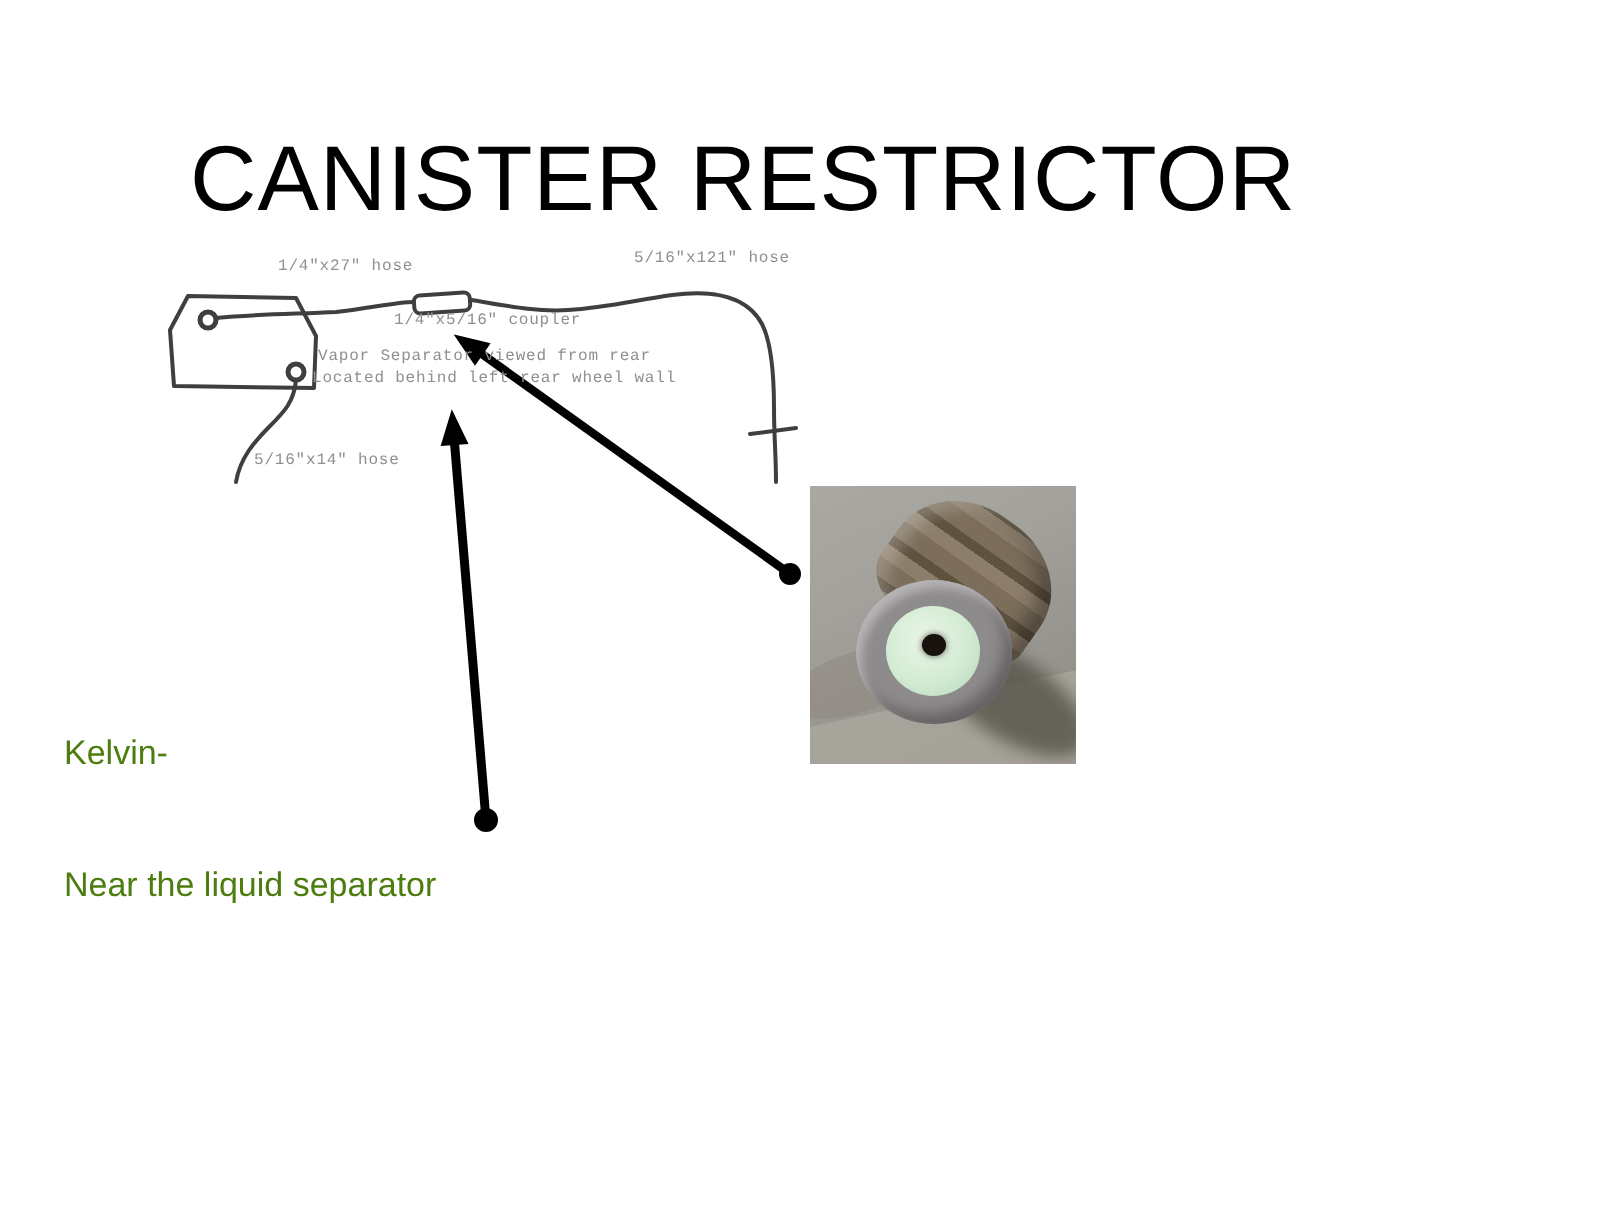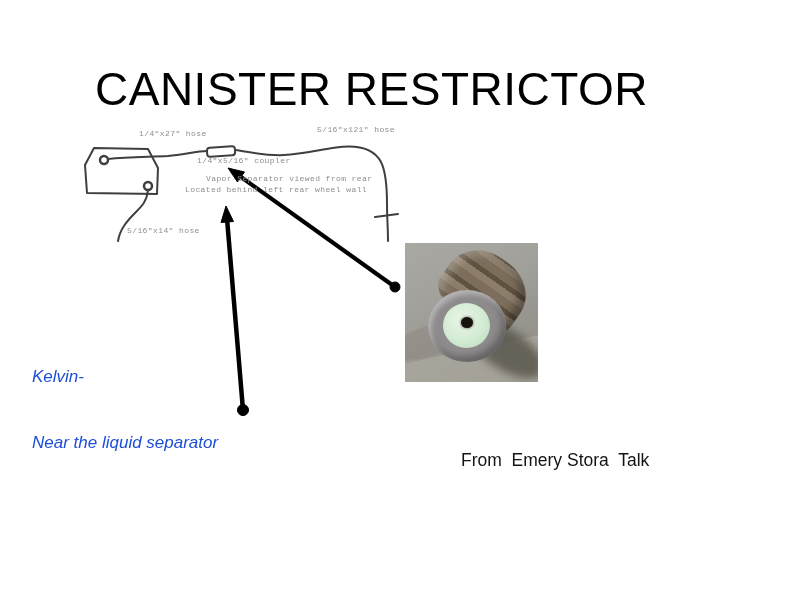--- a/index.html
+++ b/index.html
@@ -14,25 +14,25 @@
 
   .overlay{position:absolute;left:0;top:0;width:810px;height:608px;}
 
   .diagram-label{
     position:absolute;font-family:"Liberation Mono","DejaVu Sans Mono",monospace;
     font-size:8px;color:#8f8f8f;letter-spacing:0.4px;white-space:pre;line-height:1;
   }
   .lbl-hose-tl{left:139px;top:130px;}
   .lbl-hose-tr{left:317px;top:126px;}
   .lbl-coupler{left:197px;top:157px;}
-  .lbl-sep1{left:159px;top:175px;padding-left:47px;}
-  .lbl-sep2{left:156px;top:186px;margin-left:29px;}
+  .lbl-sep1{left:159px;top:175px;}
+  .lbl-sep2{left:156px;top:186px;}
   .lbl-hose-b{left:127px;top:227px;}
 
-  .note{position:absolute;left:32px;font-size:17px;color:#1d4ed8;line-height:1.32;font-style:italic;}
+  .note{position:absolute;left:32px;font-size:17px;color:#4d7c0f;line-height:1.32;}
   .note-1{top:366px;}
   .note-2{top:401px;}
   .note-3{top:432px;}
   .note-4{top:464px;width:180px;}
 
   .credit{position:absolute;left:461px;top:450px;font-size:17.5px;color:#141414;white-space:pre;}
 
   
   .photo{
     position:absolute;left:405px;top:243px;width:133px;height:139px;overflow:hidden;
@@ -112,15 +112,14 @@
     <div class="photo-shadow"></div>
     <div class="hose-body"></div>
     <div class="hose-face"></div>
     <div class="foam"></div>
     <div class="hole"></div>
   </div>
 
   <div class="note note-1">Kelvin-</div>
   <div class="note note-3">Near the liquid separator</div>
 
-  <div class="credit">From  Emery Stora  Talk</div>
 
 </div>
 
 </body></html>

